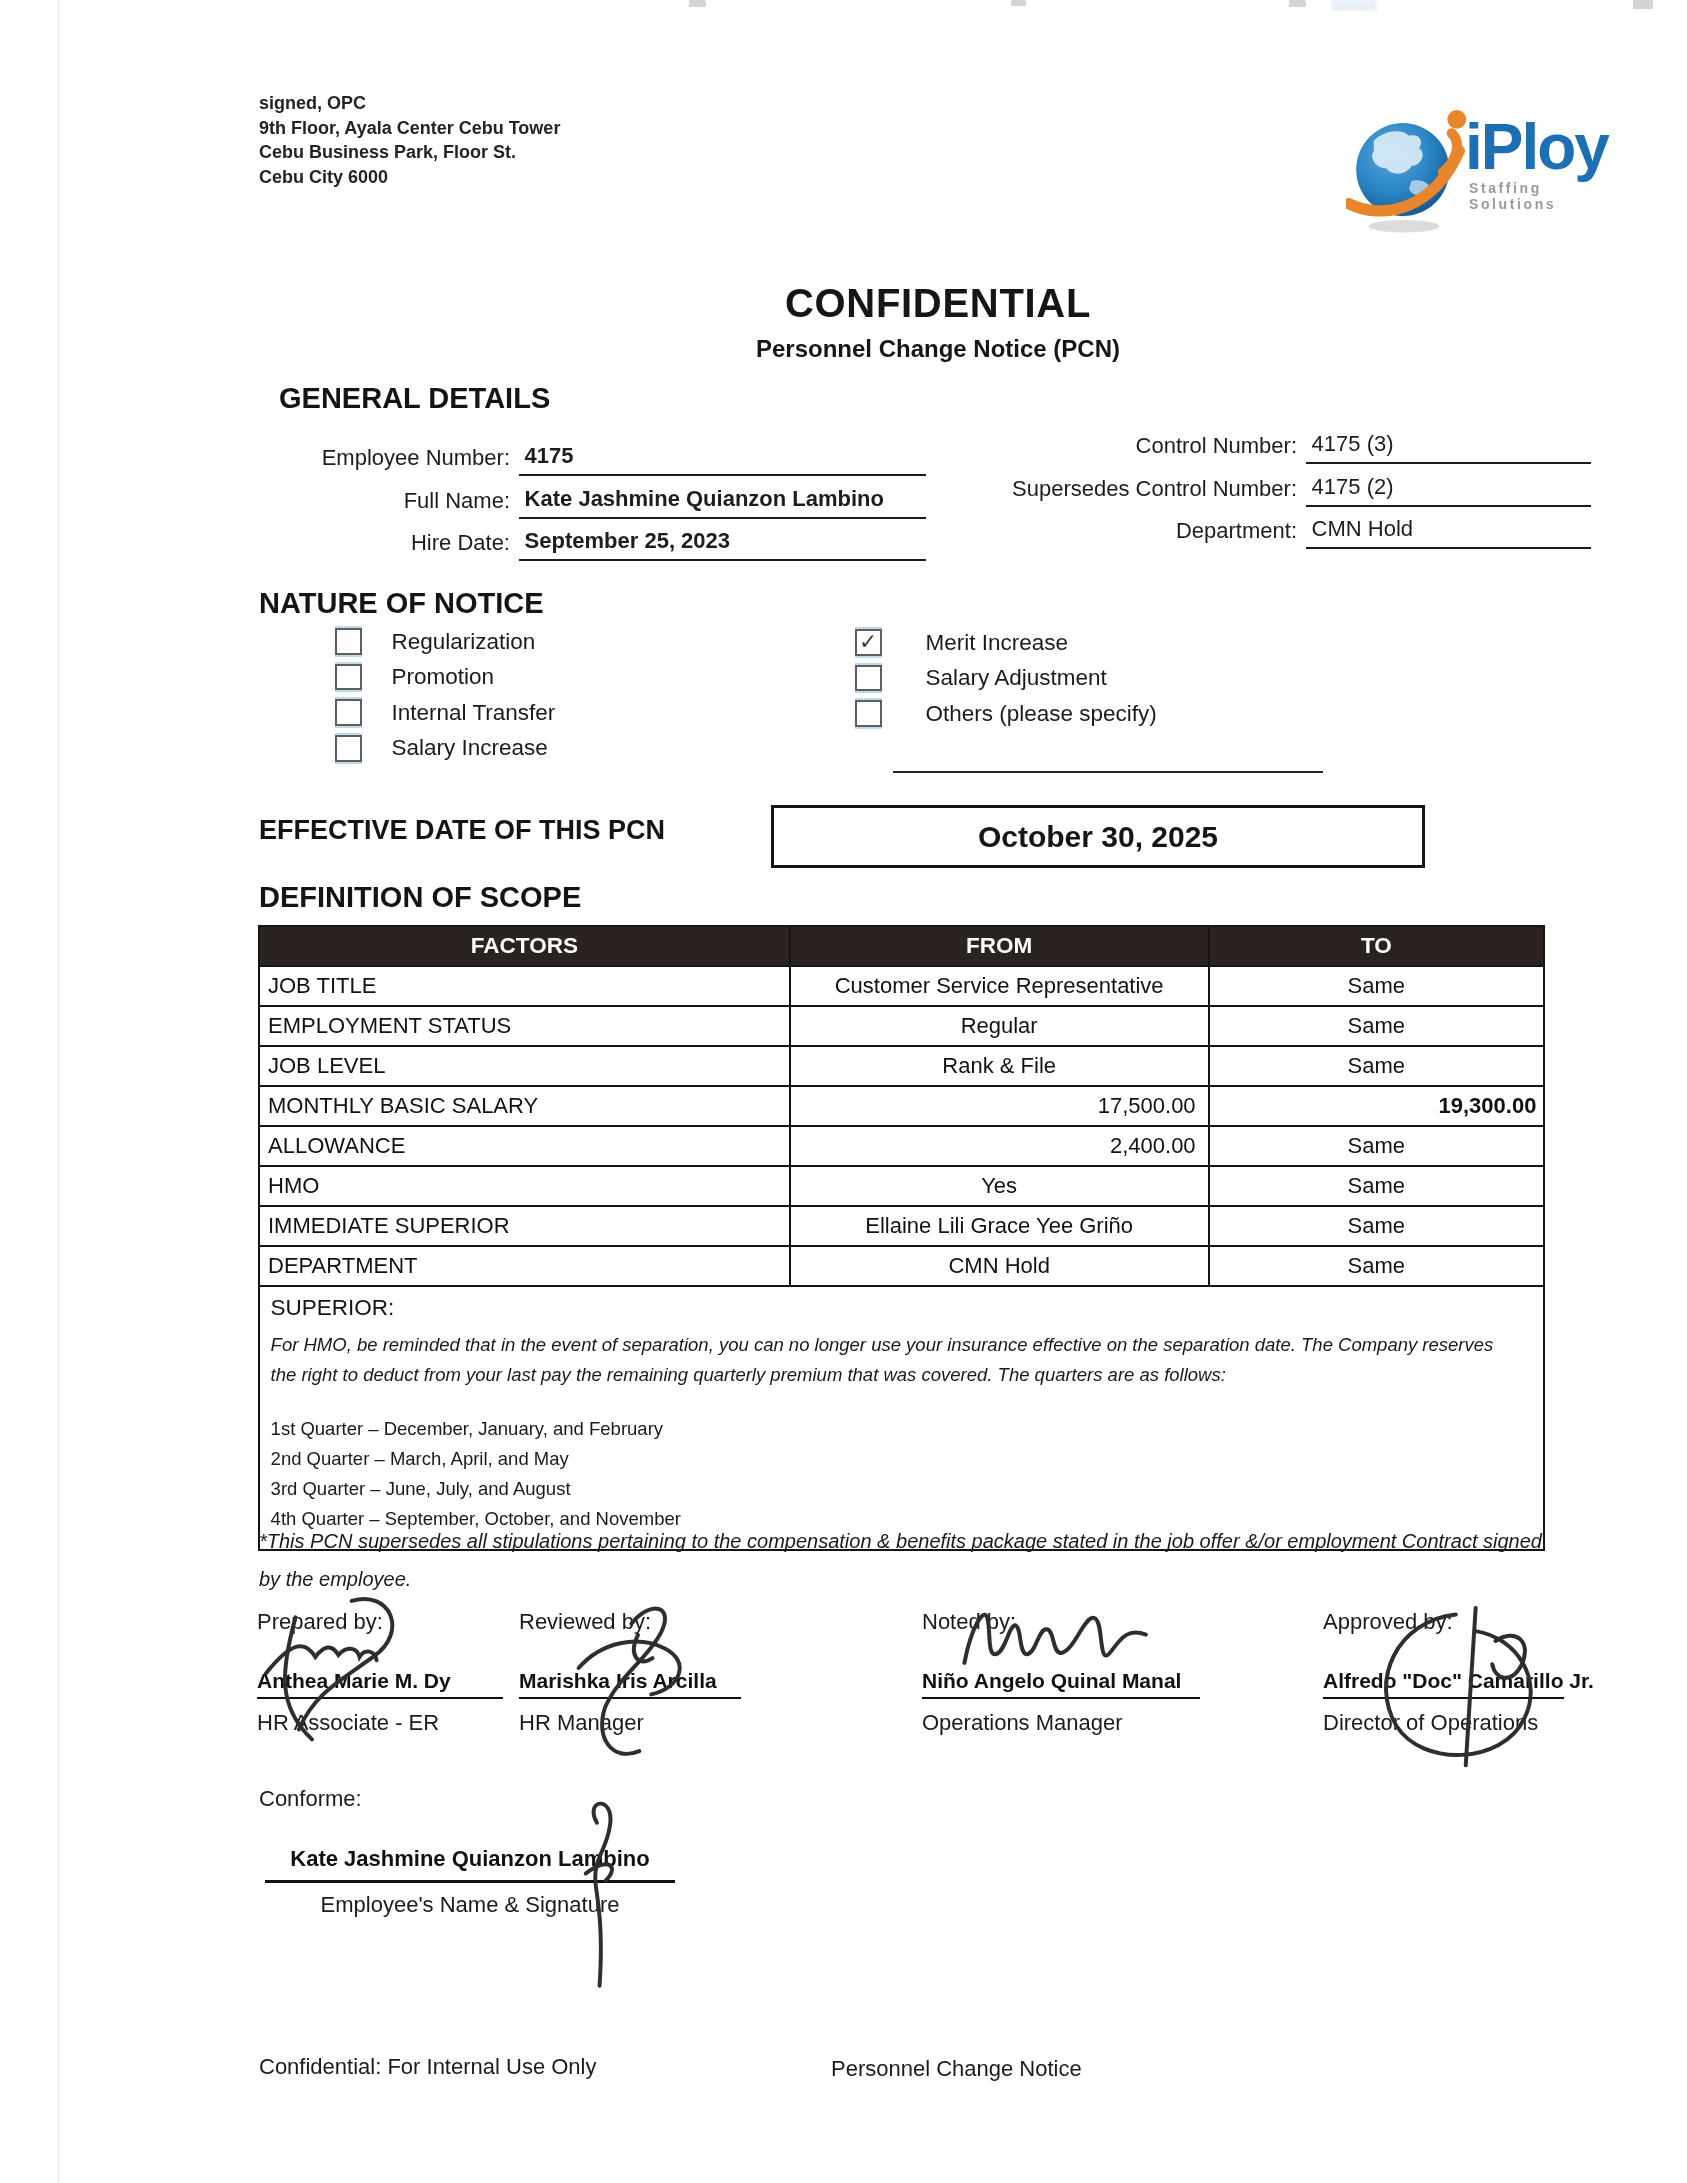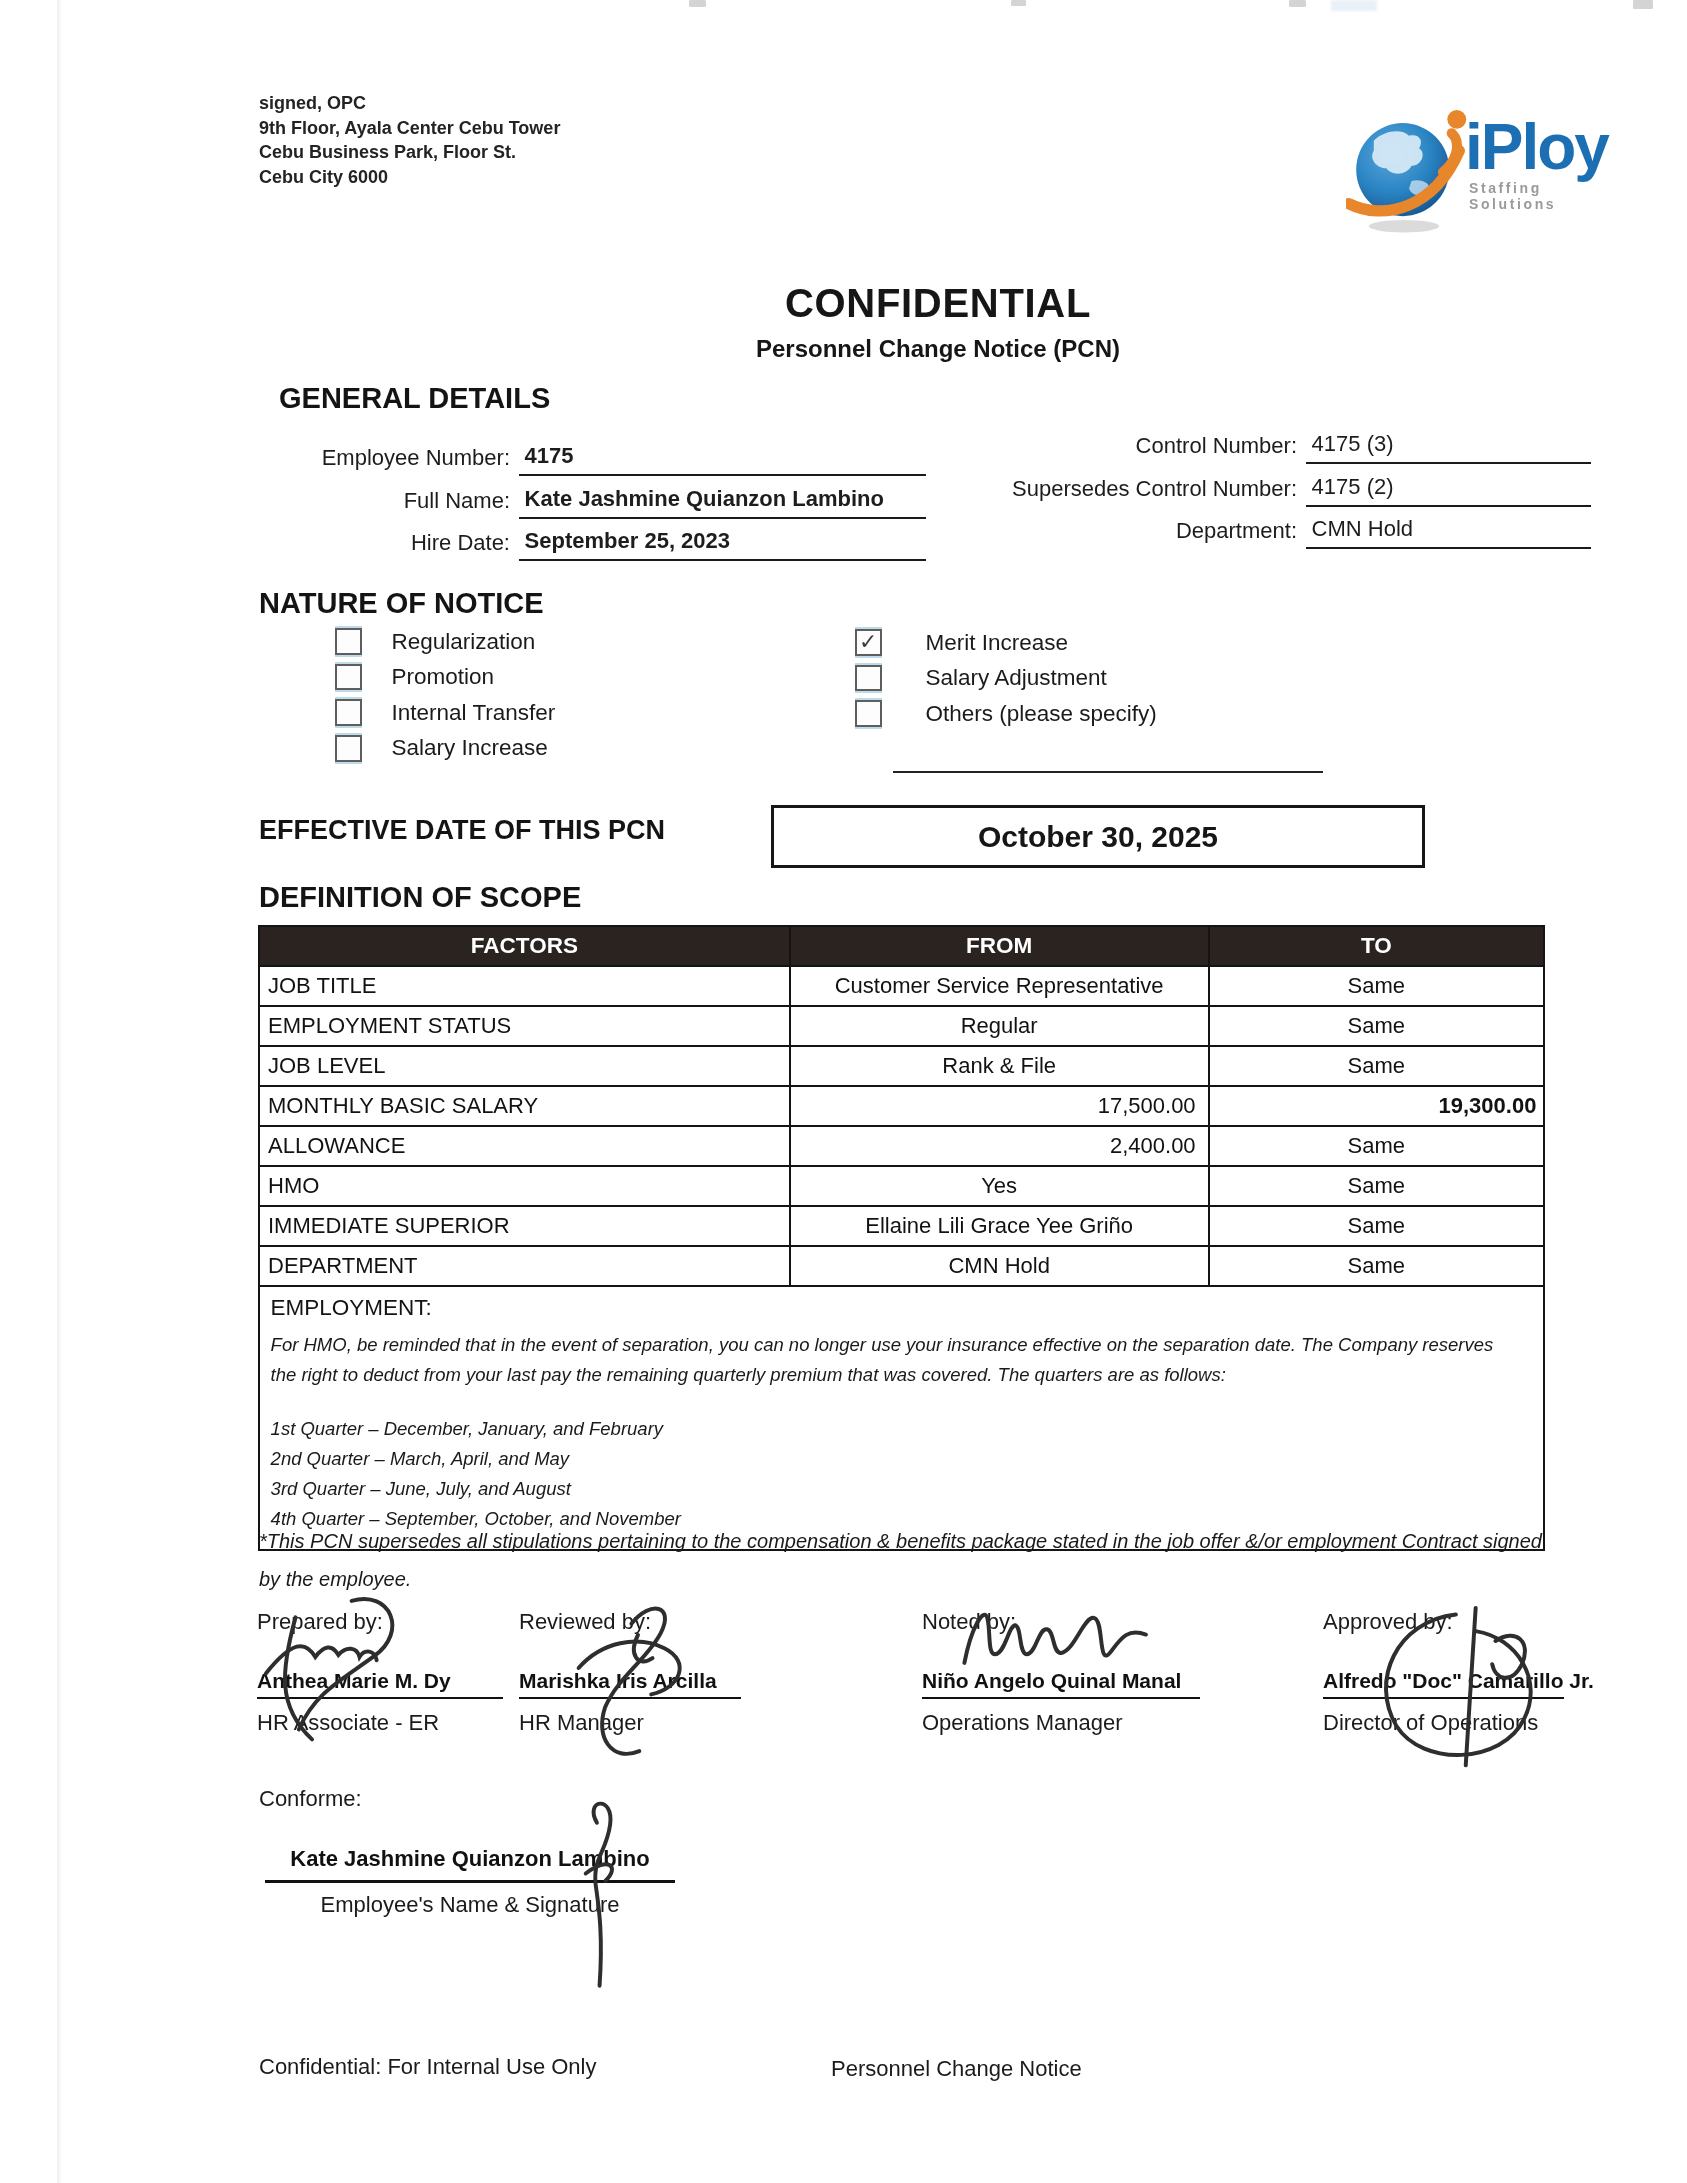--- a/index.html
+++ b/index.html
@@ -55,21 +55,21 @@
             border:2px solid #141414;}
   .scope td{border:2px solid #141414;border-top-width:2.6px;border-bottom-width:2.6px;
             height:38px;font-size:22px;color:#121212;padding:0 8px;}
   .scope td.c-factor{text-align:left;}
   .scope td.c-from,.scope td.c-to{text-align:center;}
   .scope td.num{text-align:right;padding-right:12px;}
   .scope td.numbold{text-align:right;padding-right:6.6px;font-weight:700;}
   .reminders-cell{vertical-align:top;height:246px !important;overflow:hidden;padding:8px 10.6px !important;}
   .rem-label{font-size:22.5px;color:#141414;margin-bottom:9.3px;}
   .rem-para{font-style:italic;font-size:18.5px;line-height:30px;color:#1a1a1a;margin:0 0 24px 0;max-width:1250px;}
-  .quarter{font-style:italic;font-size:18.5px;line-height:30px;color:#1a1a1a;}
+  .quarter{font-size:18.5px;line-height:30px;color:#1a1a1a;}
   
   .footnote{position:absolute;left:259px;top:1522px;font-style:italic;font-size:20px;line-height:38px;color:#1a1a1a;}
   
   .sig-block{position:absolute;top:1609px;}
   .sig-label{font-size:22px;color:#1b1b1b;}
   .sig-name{margin-top:34px;font-size:21px;font-weight:700;color:#111;border-bottom:2.6px solid #111;
             padding-bottom:4px;white-space:nowrap;}
   .sig-title{margin-top:10.6px;font-size:22px;color:#1b1b1b;}
   .scribble{position:absolute;pointer-events:none;}
   .scribble path{fill:none;stroke:#2e2e2e;stroke-width:6;stroke-linecap:round;}
@@ -254,21 +254,21 @@
       <td class="c-from">Ellaine Lili Grace Yee Griño</td>
       <td class="c-to">Same</td>
     </tr>
     <tr>
       <td class="c-factor">DEPARTMENT</td>
       <td class="c-from">CMN Hold</td>
       <td class="c-to">Same</td>
     </tr>
     <tr>
       <td class="reminders-cell" colspan="3">
-        <div class="rem-label">EMPLOYMENT:</div>
+        <div class="rem-label">SUPERIOR:</div>
         <p class="rem-para">For HMO, be reminded that in the event of separation, you can no longer use your insurance effective on the separation date.  The Company reserves the right to deduct from your last pay the remaining quarterly premium that was covered.  The quarters are as follows:</p>
         <div class="quarter">1st Quarter – December, January, and February</div>
         <div class="quarter">2nd Quarter – March, April, and May</div>
         <div class="quarter">3rd Quarter – June, July, and August</div>
         <div class="quarter">4th Quarter – September, October, and November</div>
       </td>
     </tr>
   </tbody>
     </table>
 

